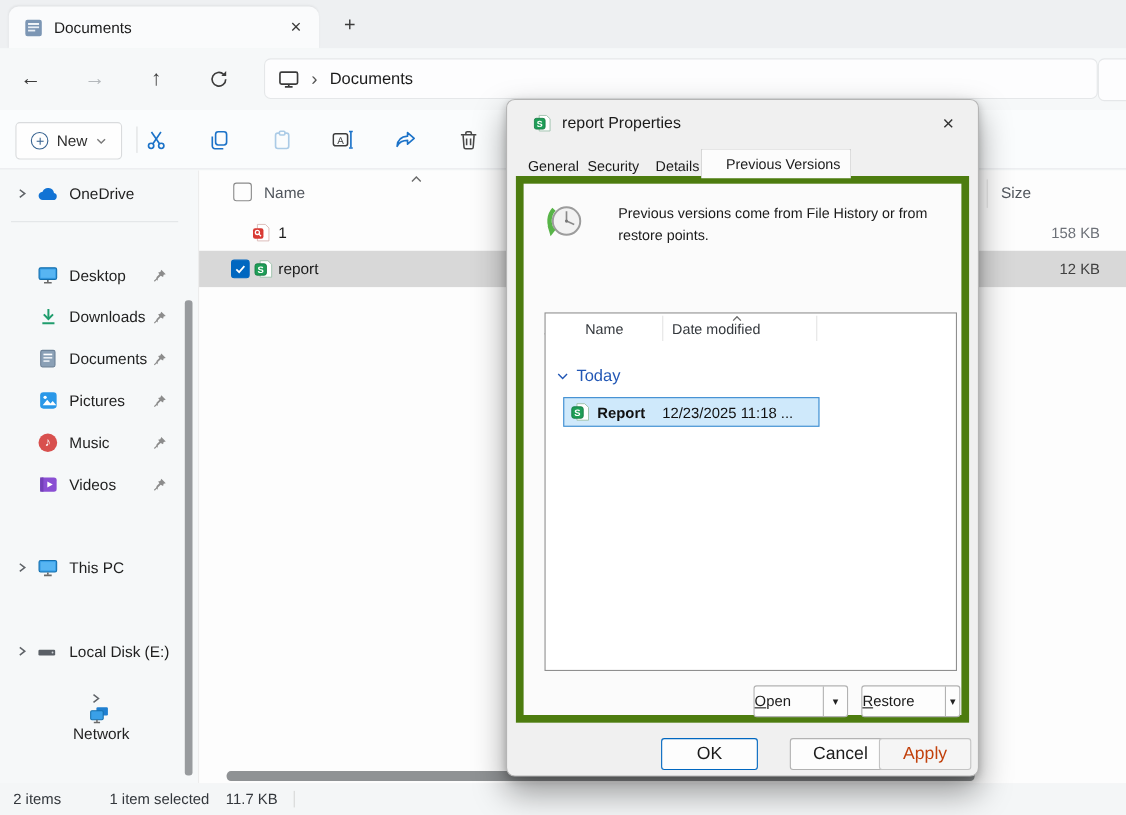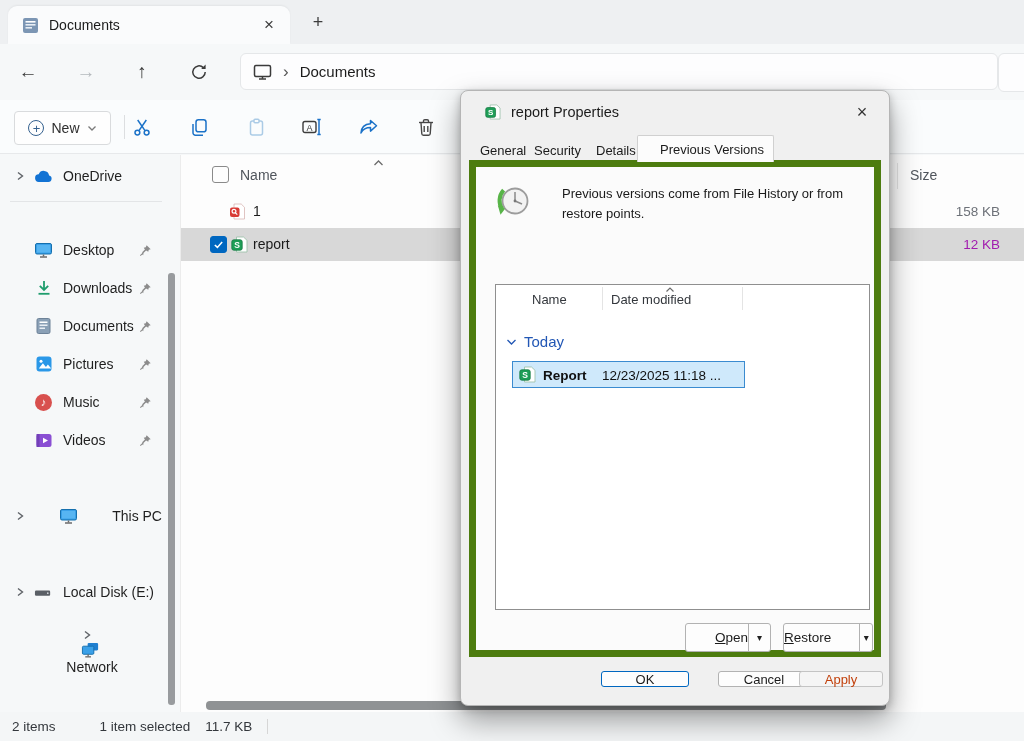--- a/index.html
+++ b/index.html
@@ -63,21 +63,21 @@
   .sort-asc{position:absolute;left:191px;top:0px;}
   .head-size{position:absolute;left:729px;top:8px;font-size:14px;color:#50555c;}
   .size-sep{position:absolute;left:716px;top:4px;height:26px;border-left:1px solid #e4e4e4;}
   .frow{position:absolute;left:0;right:0;height:33px;}
   .frow.selected{background:#d8d8d8;}
   .frow1{top:40px;} .frow2{top:73px;}
   .row-cb{position:absolute;left:29px;top:8px;}
   .row-icon{position:absolute;left:48px;top:8px;width:17px;height:17px;}
   .row-name{position:absolute;left:72px;top:8px;font-size:14px;}
   .row-size{position:absolute;right:24px;top:9px;width:90px;text-align:right;font-size:13.5px;color:#6d7178;}
-  .frow.selected .row-size{color:#a21caf;}
+  .frow.selected .row-size{color:#404040;}
   .hscroll{position:absolute;left:25px;bottom:2px;width:680px;height:9px;background:#8f9294;border-radius:4px;}
 
   
   .statusbar{position:absolute;left:0;right:0;bottom:0;height:29px;background:#f4f6f7;
     display:flex;align-items:center;font-size:13.5px;color:#33373c;}
   .sb-items{margin-left:12px;} .sb-selected{margin-left:44px;} .sb-size{margin-left:15px;}
   .sb-div{height:15px;border-left:1px solid #d6d6d6;margin-left:15px;}
 
   
   .dialog{position:absolute;left:460px;top:90px;width:430px;height:616px;background:#f0f0f0;
@@ -105,25 +105,25 @@
   .vl-group{position:absolute;left:10px;top:48px;display:flex;align-items:center;gap:7px;
     color:#2257b5;font-size:15px;}
   .vl-row{position:absolute;left:16px;top:76px;width:233px;height:27px;background:#cfe9fb;
     border:1px solid #3a8bd0;box-sizing:border-box;}
   .vl-row-icon{position:absolute;left:6px;top:4px;width:17px;height:17px;}
   .vl-row-name{position:absolute;left:30px;top:6px;font-size:13.5px;font-weight:bold;color:#111;}
   .vl-row-date{position:absolute;left:89px;top:6px;font-size:13.5px;color:#111;}
   .split-btn{position:absolute;top:456px;height:29px;display:flex;background:#fdfdfd;border:1px solid #b2b2b2;
     border-radius:3px;box-sizing:border-box;font-size:13.5px;}
   .split-open{left:209px;width:86px;} .split-restore{left:307px;width:90px;gap:28px;}
-  .sp-main{flex:1;display:flex;align-items:center;justify-content:flex-end;}
+  .sp-main{flex:1;display:flex;align-items:center;justify-content:flex-start;}
   .sp-arrow{width:21px;border-left:1px solid #b2b2b2;display:flex;align-items:center;justify-content:center;
     font-size:10px;color:#222;}
-  .dlg-btn{position:absolute;top:580px;height:16px;background:#fdfdfd;border:1px solid #b2b2b2;border-radius:3px;
-    box-sizing:border-box;font-size:13px;display:flex;align-items:center;justify-content:center;}
+  .dlg-btn{position:absolute;top:580px;height:29px;background:#fdfdfd;border:1px solid #b2b2b2;border-radius:3px;
+    box-sizing:border-box;font-size:16px;display:flex;align-items:center;justify-content:center;}
   .btn-ok{left:140px;width:88px;border-color:#0067c0;}
   .btn-cancel{left:237px;width:92px;margin-left:20px;}
   .btn-apply{left:338px;width:84px;color:#c2410c;background:#f5f5f5;border-color:#c4c4c4;}
 </style>
 </head>
 <body>
 
 <div class="screen">
 
   <div class="tabbar">
@@ -346,21 +346,21 @@
         </span>
       <span class="side-label">Videos</span>
       <span class="side-pin">
           <svg width="13" height="13" viewBox="0 0 16 16">
             <path d="M9.4 1.6l5 5-2.4.55-.6 2.45-2.7-1.45L5.6 11.2l-.45 2.5-1.5-1.5.55-2.45 3.1-3.1L5.85 4.6l2.45-.6z" fill="#8c8c8c"></path>
             <line x1="4.6" y1="11.4" x2="1.6" y2="14.4" stroke="#8c8c8c" stroke-width="1.3"></line>
           </svg>
         </span>
     </div>
 
-    <div class="side-item" style="top:344px;justify-content:space-between;">
+    <div class="side-item" style="top:344px;">
       <span class="side-chev">
           <svg width="12" height="12" viewBox="0 0 12 12">
             <polyline points="4,2.5 8.5,6 4,9.5" fill="none" stroke="#5f6368" stroke-width="1.4"></polyline>
           </svg>
         </span>
       <span class="side-icon">
           <svg width="19" height="18" viewBox="0 0 19 18">
             <rect x="1.5" y="2.5" width="16" height="10.5" rx="1.5" fill="#3aa0e8" stroke="#1570ae"></rect>
             <rect x="3" y="4" width="13" height="7.5" fill="#57b5f2"></rect>
             <line x1="9.5" y1="13.5" x2="9.5" y2="15.5" stroke="#6a6a6a" stroke-width="1.5"></line>

